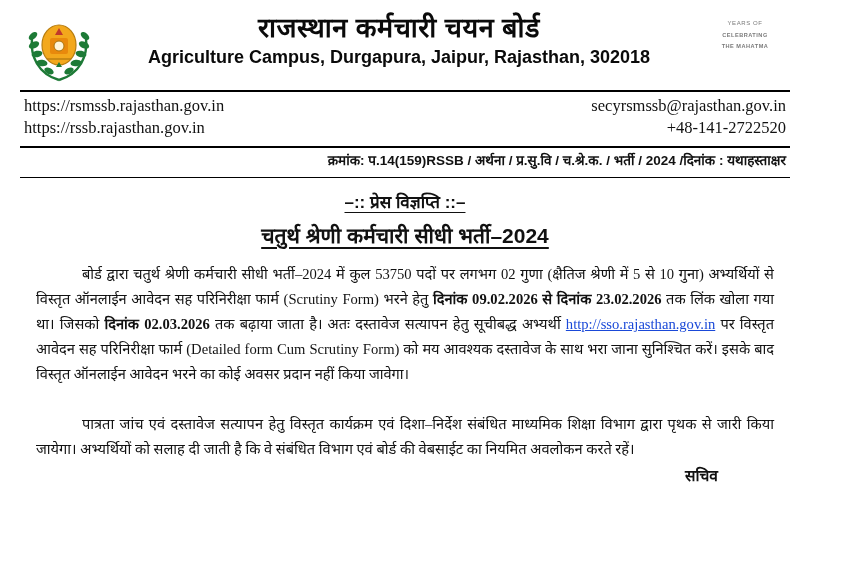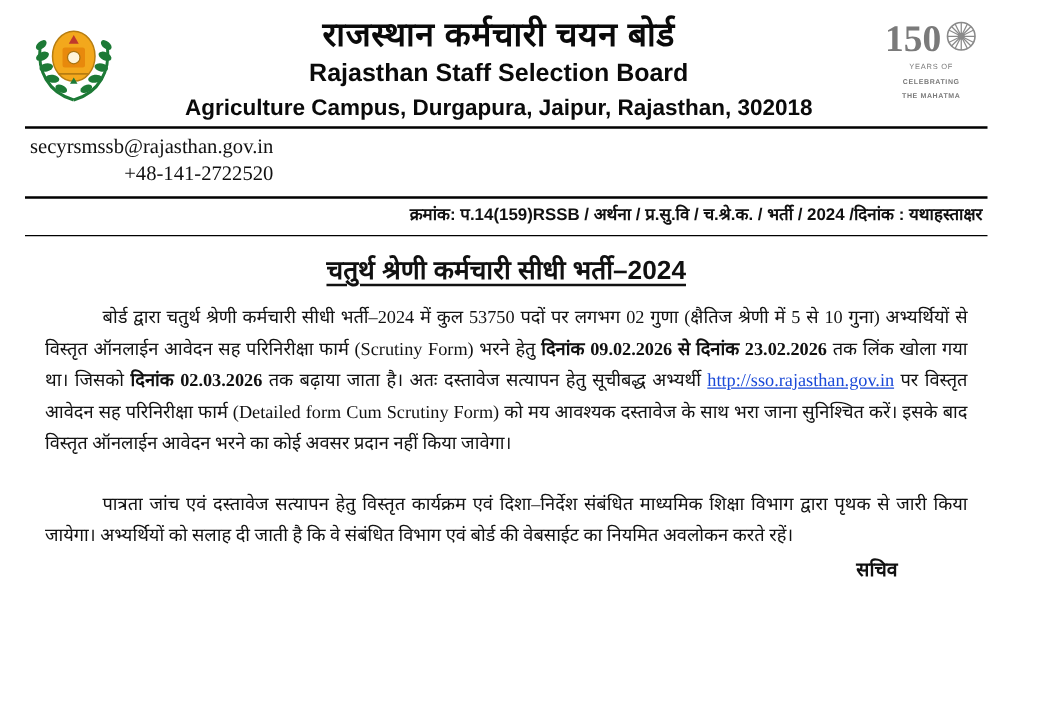--- a/index.html
+++ b/index.html
@@ -208,69 +208,54 @@
         <path d="M37 16 l4 7 -8 0 z" fill="#c0392b"></path>
         <rect x="28" y="26" width="18" height="16" rx="2" fill="#e8890c"></rect>
         <circle cx="37" cy="34" r="5" fill="#fff4d8" stroke="#a9730d" stroke-width="1"></circle>
         <path d="M25 47 h24" stroke="#b77d10" stroke-width="1.4"></path>
         <path d="M37 50 l-3 5 h6 z" fill="#1d7a36"></path>
       </svg>
     </div>
 
     <div class="head-text">
       <div class="head-hindi">राजस्थान कर्मचारी चयन बोर्ड</div>
-      <div class="head-english">Rajasthan Staff Selection Board</div>
       <div class="head-address">Agriculture Campus, Durgapura, Jaipur, Rajasthan, 302018</div>
     </div>
 
     <div class="logo150">
-      <div class="top-row">
-        <span class="num">150</span>
-        <span>
-          <svg width="26" height="26" viewBox="0 0 26 26" aria-hidden="true">
-            <circle cx="13" cy="13" r="11" fill="none" stroke="#8a8a8a" stroke-width="1.3"></circle>
-            <circle cx="13" cy="13" r="2.2" fill="none" stroke="#8a8a8a" stroke-width="1.2"></circle>
-            <g stroke="#8a8a8a" stroke-width="1">
-              <line x1="13" y1="2" x2="13" y2="24"></line>
-              <line x1="2" y1="13" x2="24" y2="13"></line>
-              <line x1="5.2" y1="5.2" x2="20.8" y2="20.8"></line>
-              <line x1="20.8" y1="5.2" x2="5.2" y2="20.8"></line>
-              <line x1="8" y1="3" x2="18" y2="23"></line>
-              <line x1="18" y1="3" x2="8" y2="23"></line>
-              <line x1="3" y1="8" x2="23" y2="18"></line>
-              <line x1="3" y1="18" x2="23" y2="8"></line>
-            </g>
-          </svg>
-        </span>
-      </div>
       <div class="years">YEARS OF</div>
       <div class="sub">CELEBRATING</div>
       <div class="sub">THE MAHATMA</div>
     </div>
   </div>
 
   <div class="rule"></div>
 
   <div class="contact">
+    <div class="left">
+      <div>https://rsmssb.rajasthan.gov.in</div>
+      <div>https://rssb.rajasthan.gov.in</div>
+    </div>
     <div class="right">
       <div>secyrsmssb@rajasthan.gov.in</div>
       <div>+48-141-2722520</div>
     </div>
   </div>
 
   <div class="rule"></div>
 
   <div class="refline">
     <div>क्रमांक: प.14(159)RSSB / अर्थना / प्र.सु.वि / च.श्रे.क. / भर्ती / 2024 /</div>
     <div>दिनांक :  यथाहस्ताक्षर</div>
   </div>
 
   <div class="rule"></div>
 
   <div class="title-block">
+    <div class="title-main">–:: प्रेस विज्ञप्ति ::–</div>
     <div class="title-sub">चतुर्थ श्रेणी कर्मचारी सीधी भर्ती–2024</div>
   </div>
 
   <div class="body">
     <div class="para">
       <span class="indent"></span><span>बोर्ड द्वारा चतुर्थ श्रेणी कर्मचारी सीधी भर्ती–2024 में कुल 53750 पदों पर लगभग 02 गुणा (क्षैतिज श्रेणी में 5 से 10 गुना) अभ्यर्थियों से विस्तृत ऑनलाईन आवेदन सह परिनिरीक्षा फार्म (Scrutiny Form) भरने हेतु </span><b class="dt">दिनांक 09.02.2026 से दिनांक 23.02.2026</b><span> तक लिंक खोला गया था। जिसको </span><b class="dt">दिनांक 02.03.2026</b><span> तक बढ़ाया जाता है। अतः दस्तावेज सत्यापन हेतु सूचीबद्ध अभ्यर्थी </span><a class="link" href="#">http://sso.rajasthan.gov.in</a><span> पर विस्तृत आवेदन सह परिनिरीक्षा फार्म (Detailed form Cum Scrutiny Form) को मय आवश्यक दस्तावेज के साथ भरा जाना सुनिश्चित करें। इसके बाद विस्तृत ऑनलाईन आवेदन भरने का कोई अवसर प्रदान नहीं किया जावेगा।</span>
     </div>
     <div class="para">
       <span class="indent"></span><span>पात्रता जांच एवं दस्तावेज सत्यापन हेतु विस्तृत कार्यक्रम एवं दिशा–निर्देश संबंधित माध्यमिक शिक्षा विभाग द्वारा पृथक से जारी किया जायेगा। अभ्यर्थियों को सलाह दी जाती है कि वे संबंधित विभाग एवं बोर्ड की वेबसाईट का नियमित अवलोकन करते रहें।</span>
     </div>

